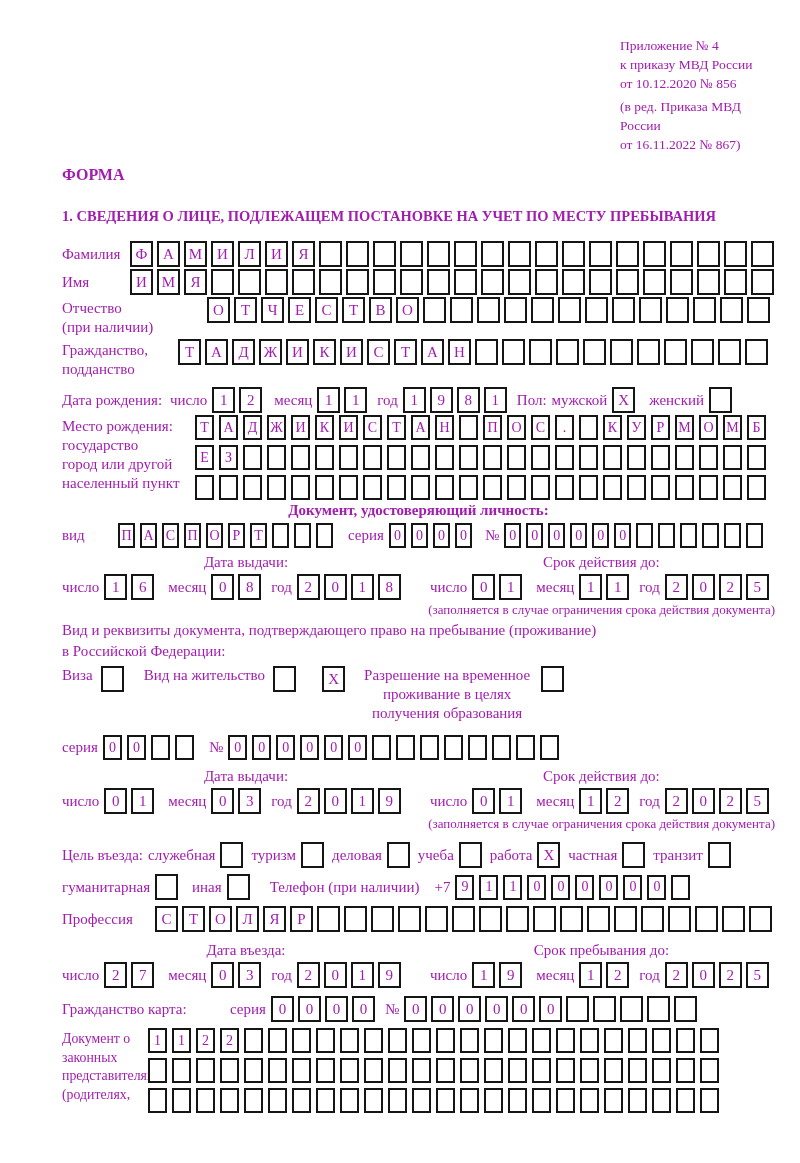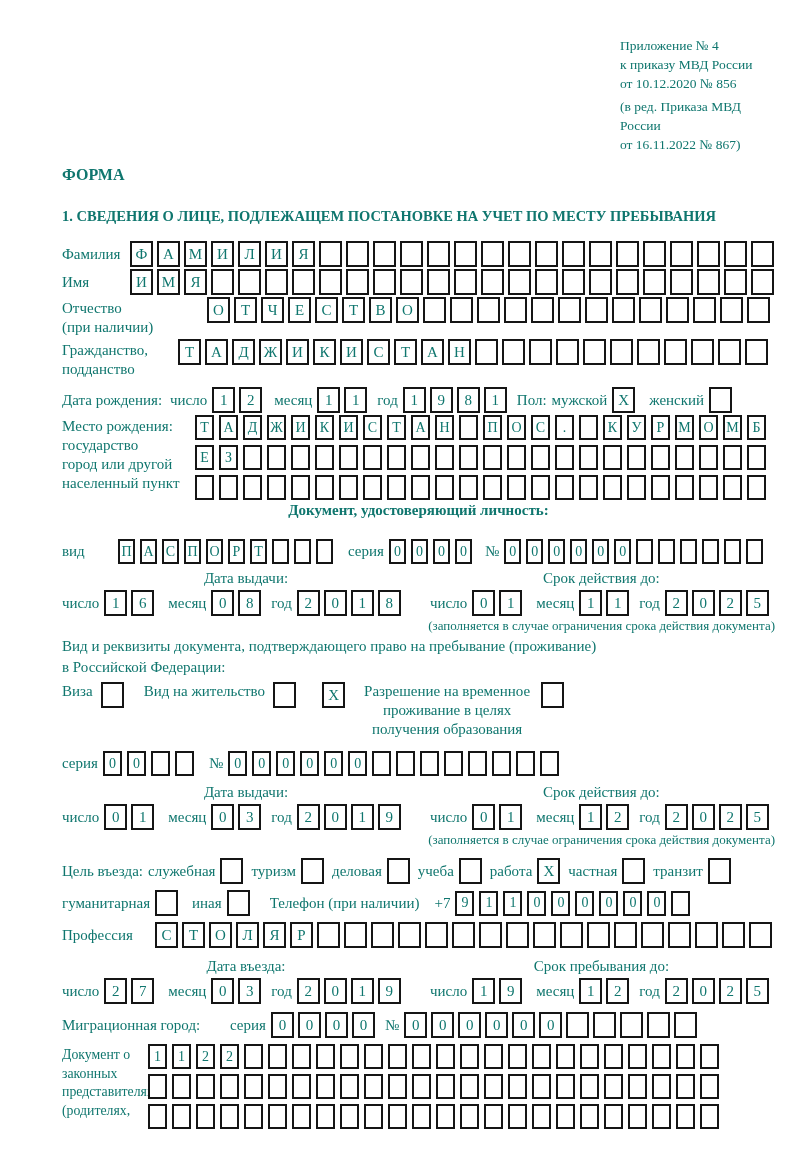--- a/index.html
+++ b/index.html
@@ -1,17 +1,17 @@
 <!DOCTYPE html>
 <html><head>
 <meta charset="utf-8">
 <style>
   *{box-sizing:border-box}
   html,body{margin:0;padding:0;background:#fff}
-  .page{width:800px;height:1163px;background:#fff;font-family:"Liberation Serif",serif;color:#0f766e;
+  .page{width:800px;height:1163px;background:#fff;font-family:"Liberation Serif",serif;color:#a21caf;
         padding:36px 25px 10px 62px;position:relative;overflow:hidden}
   .appendix{margin-left:558px;font-size:13.5px;line-height:19px}
   .appendix .ed{margin-top:4px}
   .forma{margin-top:12px;text-align:left;font-weight:bold;font-size:16px;padding-right:8px}
   .title{margin-top:14px;text-align:center;font-weight:bold;font-size:15.5px;line-height:23px}
   .blank{display:inline-block;width:56px;height:4px;border-bottom:2px solid #333;margin-left:8px}
   .sec-heading{margin-top:24px;font-weight:bold;font-size:14.5px;white-space:nowrap}
   .frow{display:flex;align-items:flex-start}
   .frow.c{align-items:center}
   .flabel{flex:none;font-size:15px;white-space:nowrap}
@@ -20,21 +20,21 @@
   .flabel2.small{font-size:13.8px;line-height:18.5px}
   .w68{width:68px}.w145{width:145px}.w116{width:116px}.w133{width:133px}.w93{width:93px}.w86{width:86px}.w108{width:108px}.w168{width:168px}.w56{width:56px}
   .boxes{display:flex;flex:none}
   .box{flex:none;display:inline-flex;align-items:center;justify-content:center;width:23px;height:26px;
        border:2px solid #151515;margin-right:4px;font-size:15px;line-height:1;background:#fff}
   .boxes.sm .box{width:19px;height:25px;margin-right:5px;font-size:14px}
   .boxes.xs .box{width:17px;height:25px;margin-right:5px;font-size:14px}
   .bstack{display:flex;flex-direction:column;gap:5px}
   .dlabel{flex:none;font-size:15px;margin-right:5px;white-space:nowrap}.ml4{margin-left:4px}.ml6{margin-left:6px}.ml8{margin-left:8px}.ml10{margin-left:10px}
   .ml12{margin-left:12px}.ml14{margin-left:14px}.ml16{margin-left:16px}
-  .mt2{margin-top:2px}.mt4{margin-top:20px}.mt6{margin-top:6px}.mt8{margin-top:8px}.mt10{margin-top:10px}
+  .mt2{margin-top:2px}.mt4{margin-top:4px}.mt6{margin-top:6px}.mt8{margin-top:8px}.mt10{margin-top:10px}
   .mt12{margin-top:12px}.mt16{margin-top:16px}
   .center-bold{text-align:center;font-weight:bold;font-size:15px}
   .daterow{display:flex}
   .datecol .cap{text-align:center;font-size:15px;margin-bottom:3px}
   .datecol.c1{width:368px;flex:none}
   .dline{display:flex;align-items:center}
   .note{font-size:13px}
   .note.r{text-align:right;margin-top:2px}
   .pline{font-size:15px;margin-top:4px}
   .optrow{display:flex;align-items:flex-start}
@@ -624,21 +624,21 @@
             <span class="box">2</span>
             <span class="box">0</span>
             <span class="box">2</span>
             <span class="box">5</span>
           </span>
       </div>
     </div>
   </div>
 
   <div class="frow c mt8">
-    <span class="flabel w168">Миграционная город:</span>
+    <span class="flabel w168">Гражданство карта:</span>
     <span class="dlabel">серия</span>
     <span class="boxes">
         <span class="box">0</span>
         <span class="box">0</span>
         <span class="box">0</span>
         <span class="box">0</span>
       </span>
     <span class="dlabel ml6">№</span>
     <span class="boxes">
         <span class="box">0</span>

